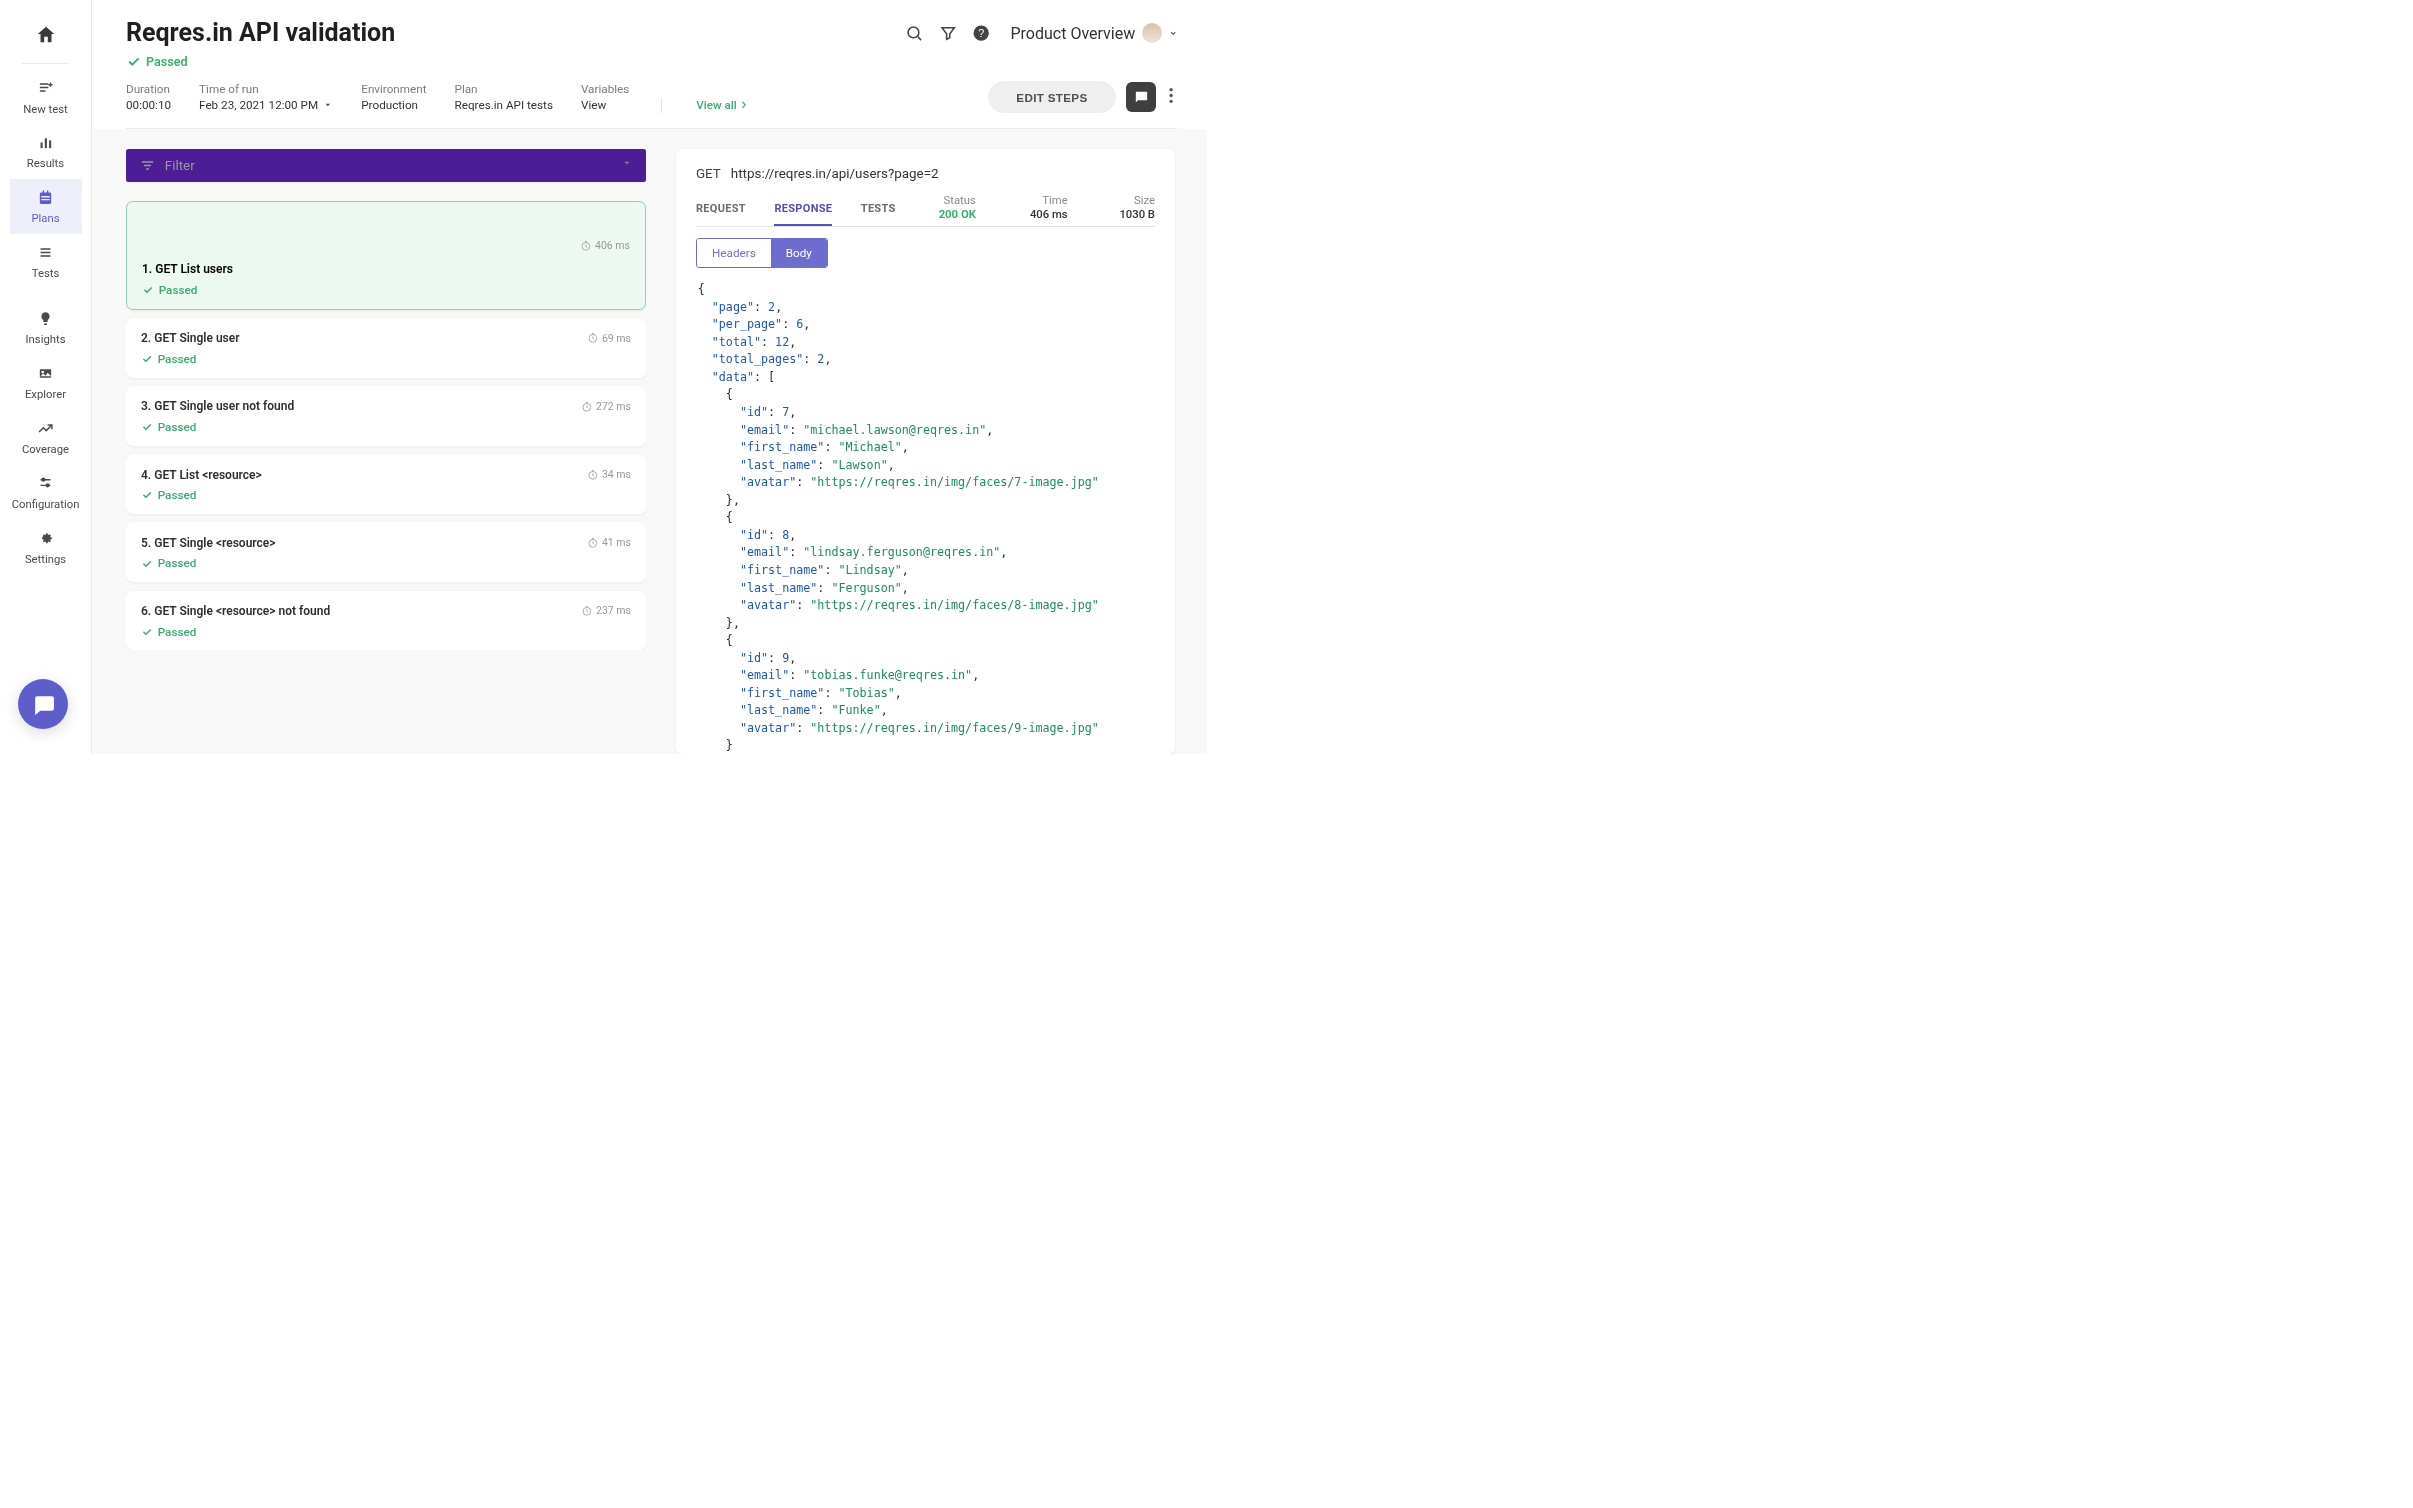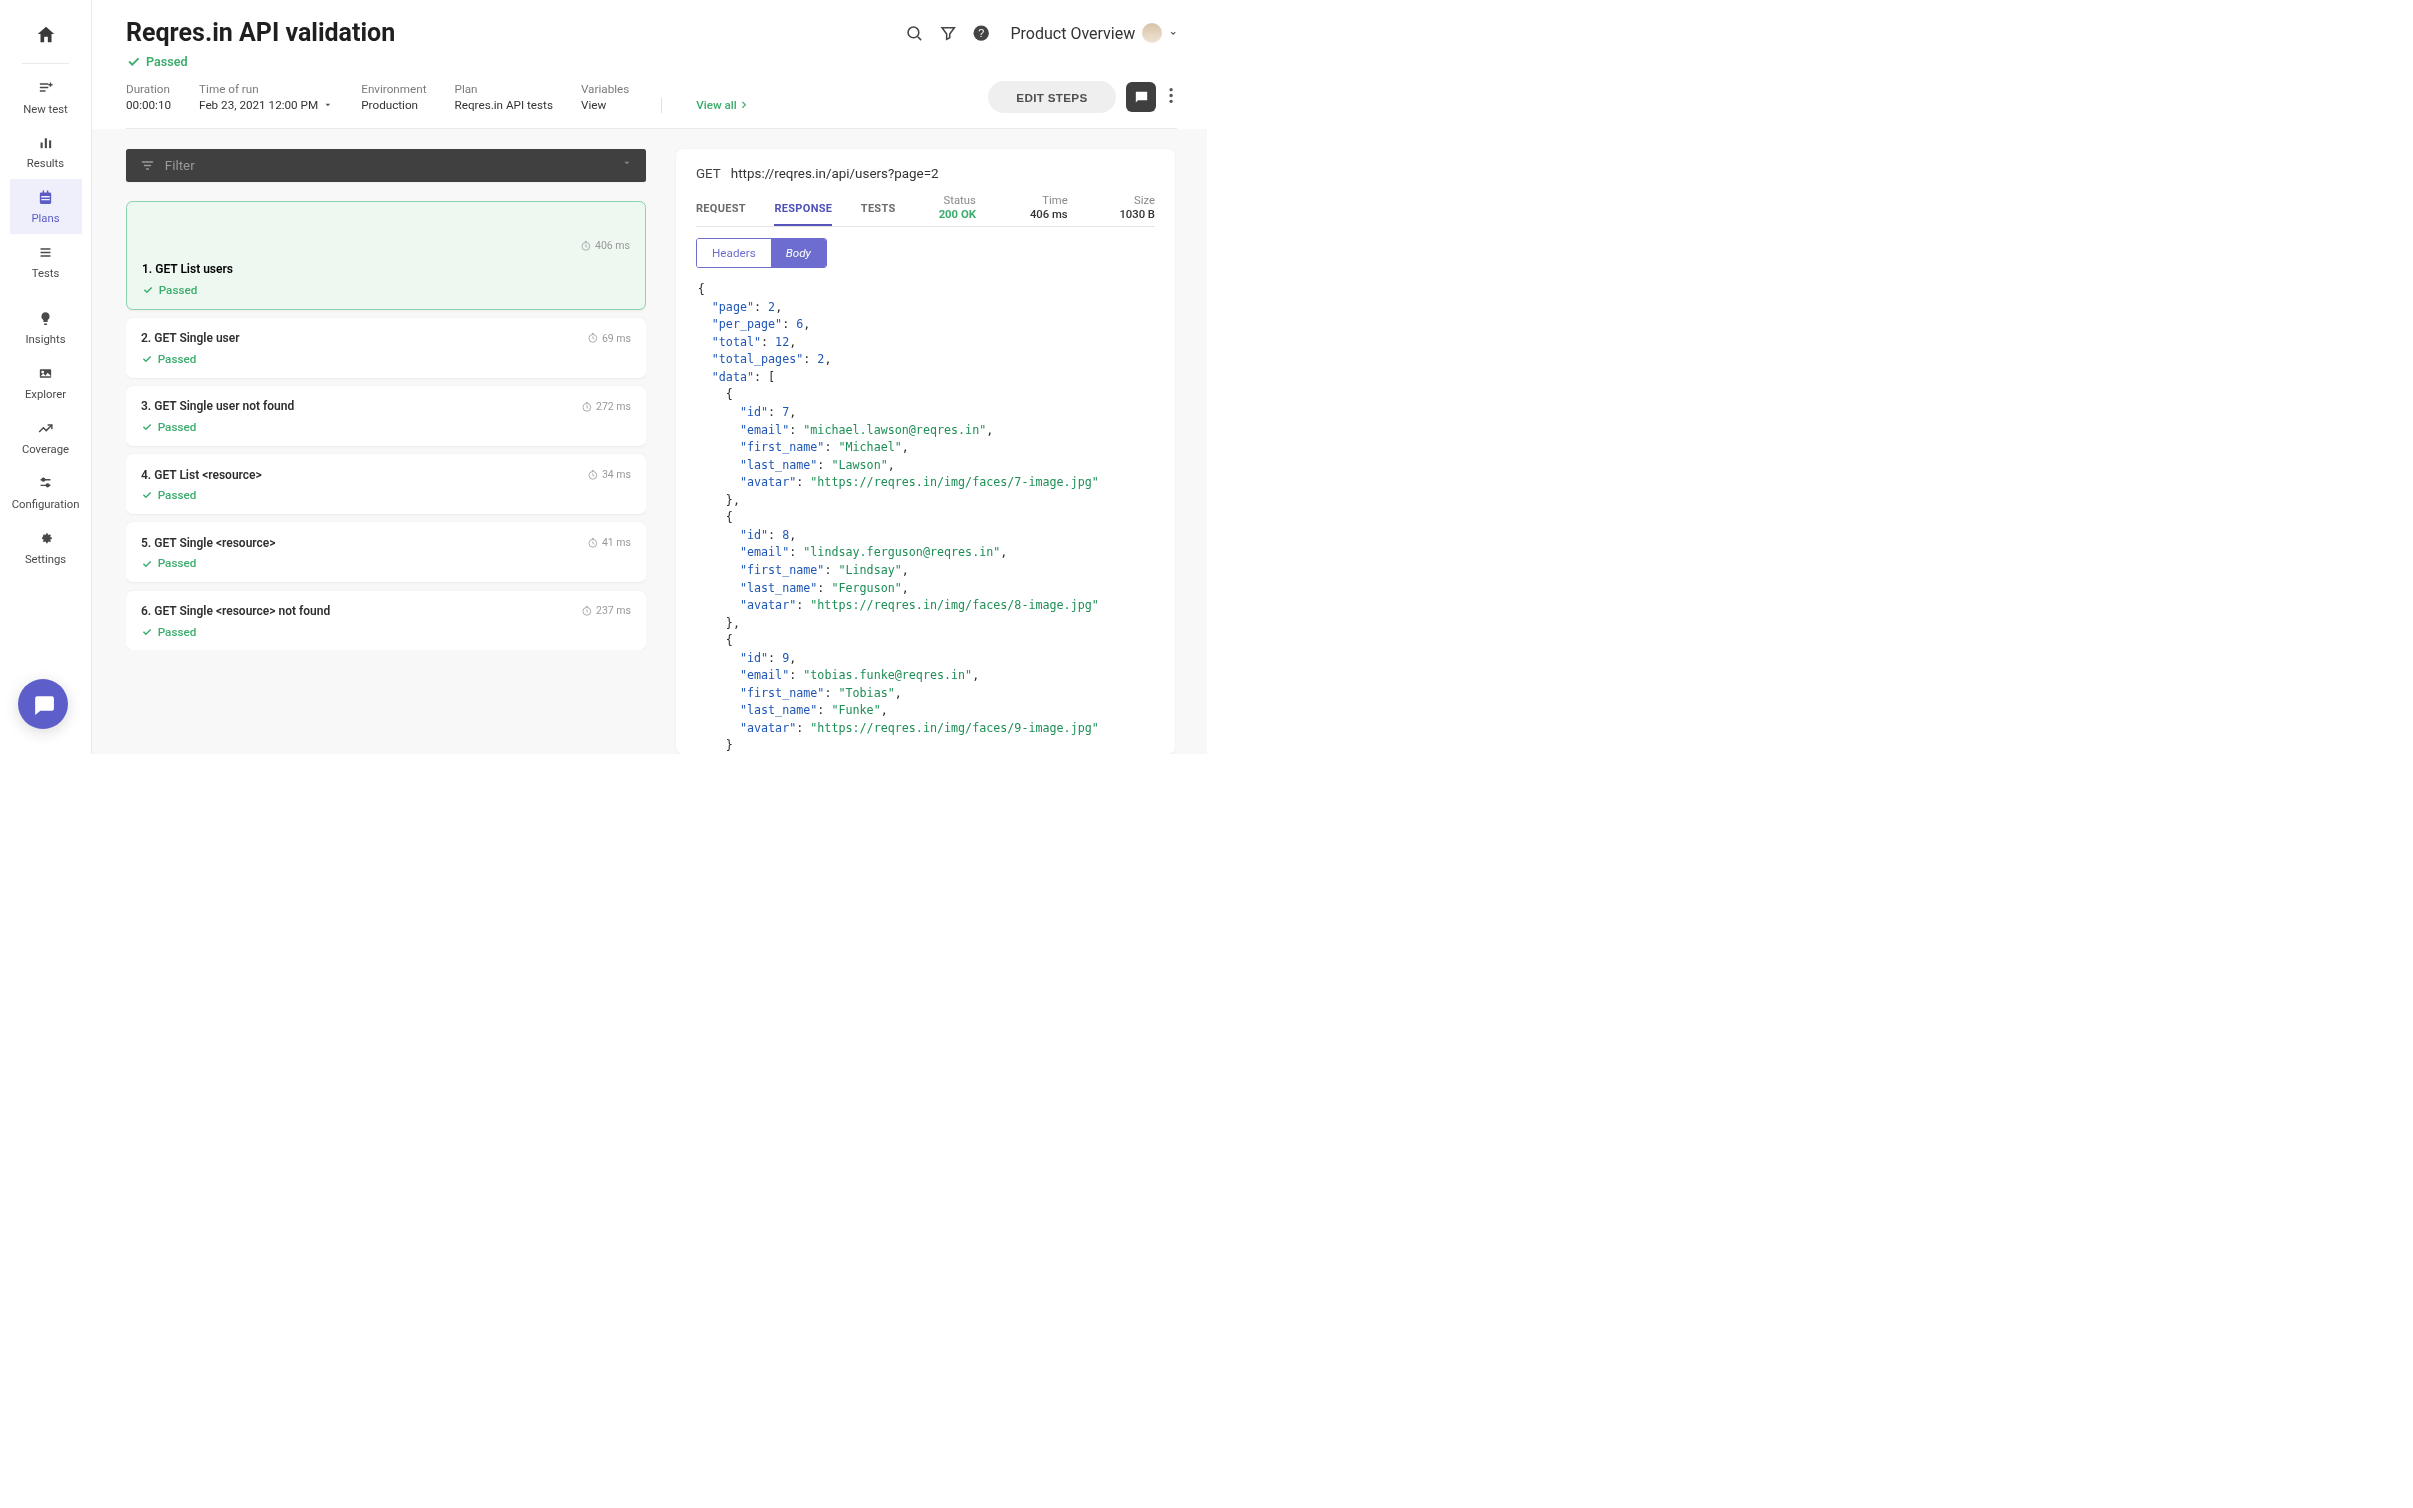--- a/index.html
+++ b/index.html
@@ -47,21 +47,21 @@
 .notes-btn svg { width: 17px; height: 17px; }
 .kebab { cursor: pointer; padding: 3.4px; }
 
 .thin-hr { height: 0.8px; background: #eaeaea; margin-top: 15px; }
 
 
 .content { flex: 1; background: #f8f8f8; display: flex; gap: 30px; padding: 20px 32px 0 34px; overflow: hidden; }
 
 
 .left-col { width: 520px; display: flex; flex-direction: column; }
-.filter-box { background: #404040; border-radius: 2.5px; padding: 8.4px 13.4px; display: flex; align-items: flex-start; justify-content: space-between; box-shadow: 0 0.8px 1.7px rgba(0,0,0,0.04); margin-bottom: 18.4px; }
+.filter-box { background: #4c1d95; border-radius: 2.5px; padding: 8.4px 13.4px; display: flex; align-items: flex-start; justify-content: space-between; box-shadow: 0 0.8px 1.7px rgba(0,0,0,0.04); margin-bottom: 18.4px; }
 .filter-left { display: flex; align-items: center; gap: 8.4px; color: #9a9a9a; }
 .filter-left svg { width: 17px; height: 17px; }
 .filter-placeholder { font-size: 13.4px; }
 .filter-chev { color: #888; }
 
 .step-list { display: flex; flex-direction: column; gap: 8.4px; overflow: auto; }
 .step-card { background: #fff; border-radius: 6.7px; padding: 13.4px 15px 11.7px; box-shadow: 0 0.8px 2.5px rgba(0,0,0,0.06); position: relative; }
 .step-card.selected { border: 1.7px solid #8bd3ae; background: #edf8f1; }
 .step-top { display: flex; justify-content: space-between; align-items: center; }
 .step-title { font-size: 12px; font-weight: 600; color: #2f2f2f; }
@@ -83,21 +83,21 @@
 .tab.active { color: #4f4fb8; border-bottom-color: #5555b8; }
 .resp-stats { display: flex; gap: 18.4px; font-size: 11.3px; padding-bottom: 5px; }
 .stat { display: flex; flex-direction: column; align-items: flex-end; gap: 0.8px; }
 .stat-label { color: #888; margin-left: 48px; }
 .stat-value { color: #333; font-weight: 500; }
 .stat-value.ok { color: #3cad6e; font-weight: 700; }
 
 .seg-tabs { display: flex; margin-top: 11.7px; border: 0.8px solid #6d6dd0; border-radius: 3px; overflow: hidden; width: fit-content; }
 .seg { padding: 6.7px 15px; font-size: 11.7px; cursor: pointer; }
 .seg.inactive { background: #fff; color: #6d6dd0; }
-.seg.active { background: #6d6dd0; color: #fff; font-style: italic; }
+.seg.active { background: #6d6dd0; color: #fff; }
 
 .code-area { flex: 1; margin-top: 8.4px; font-family: "Menlo", "Consolas", monospace; font-size: 11.7px; line-height: 1.5; overflow: auto; white-space: pre; color: #2a2a2a; padding: 5px 1.7px; }
 .j-key { color: #1f56b5; }
 .j-str { color: #1d8f55; }
 .j-num { color: #1f56b5; }
 .j-brace { color: #2a2a2a; }
 
 .chev-down { display:inline-block; }
 </style>
 </head>

